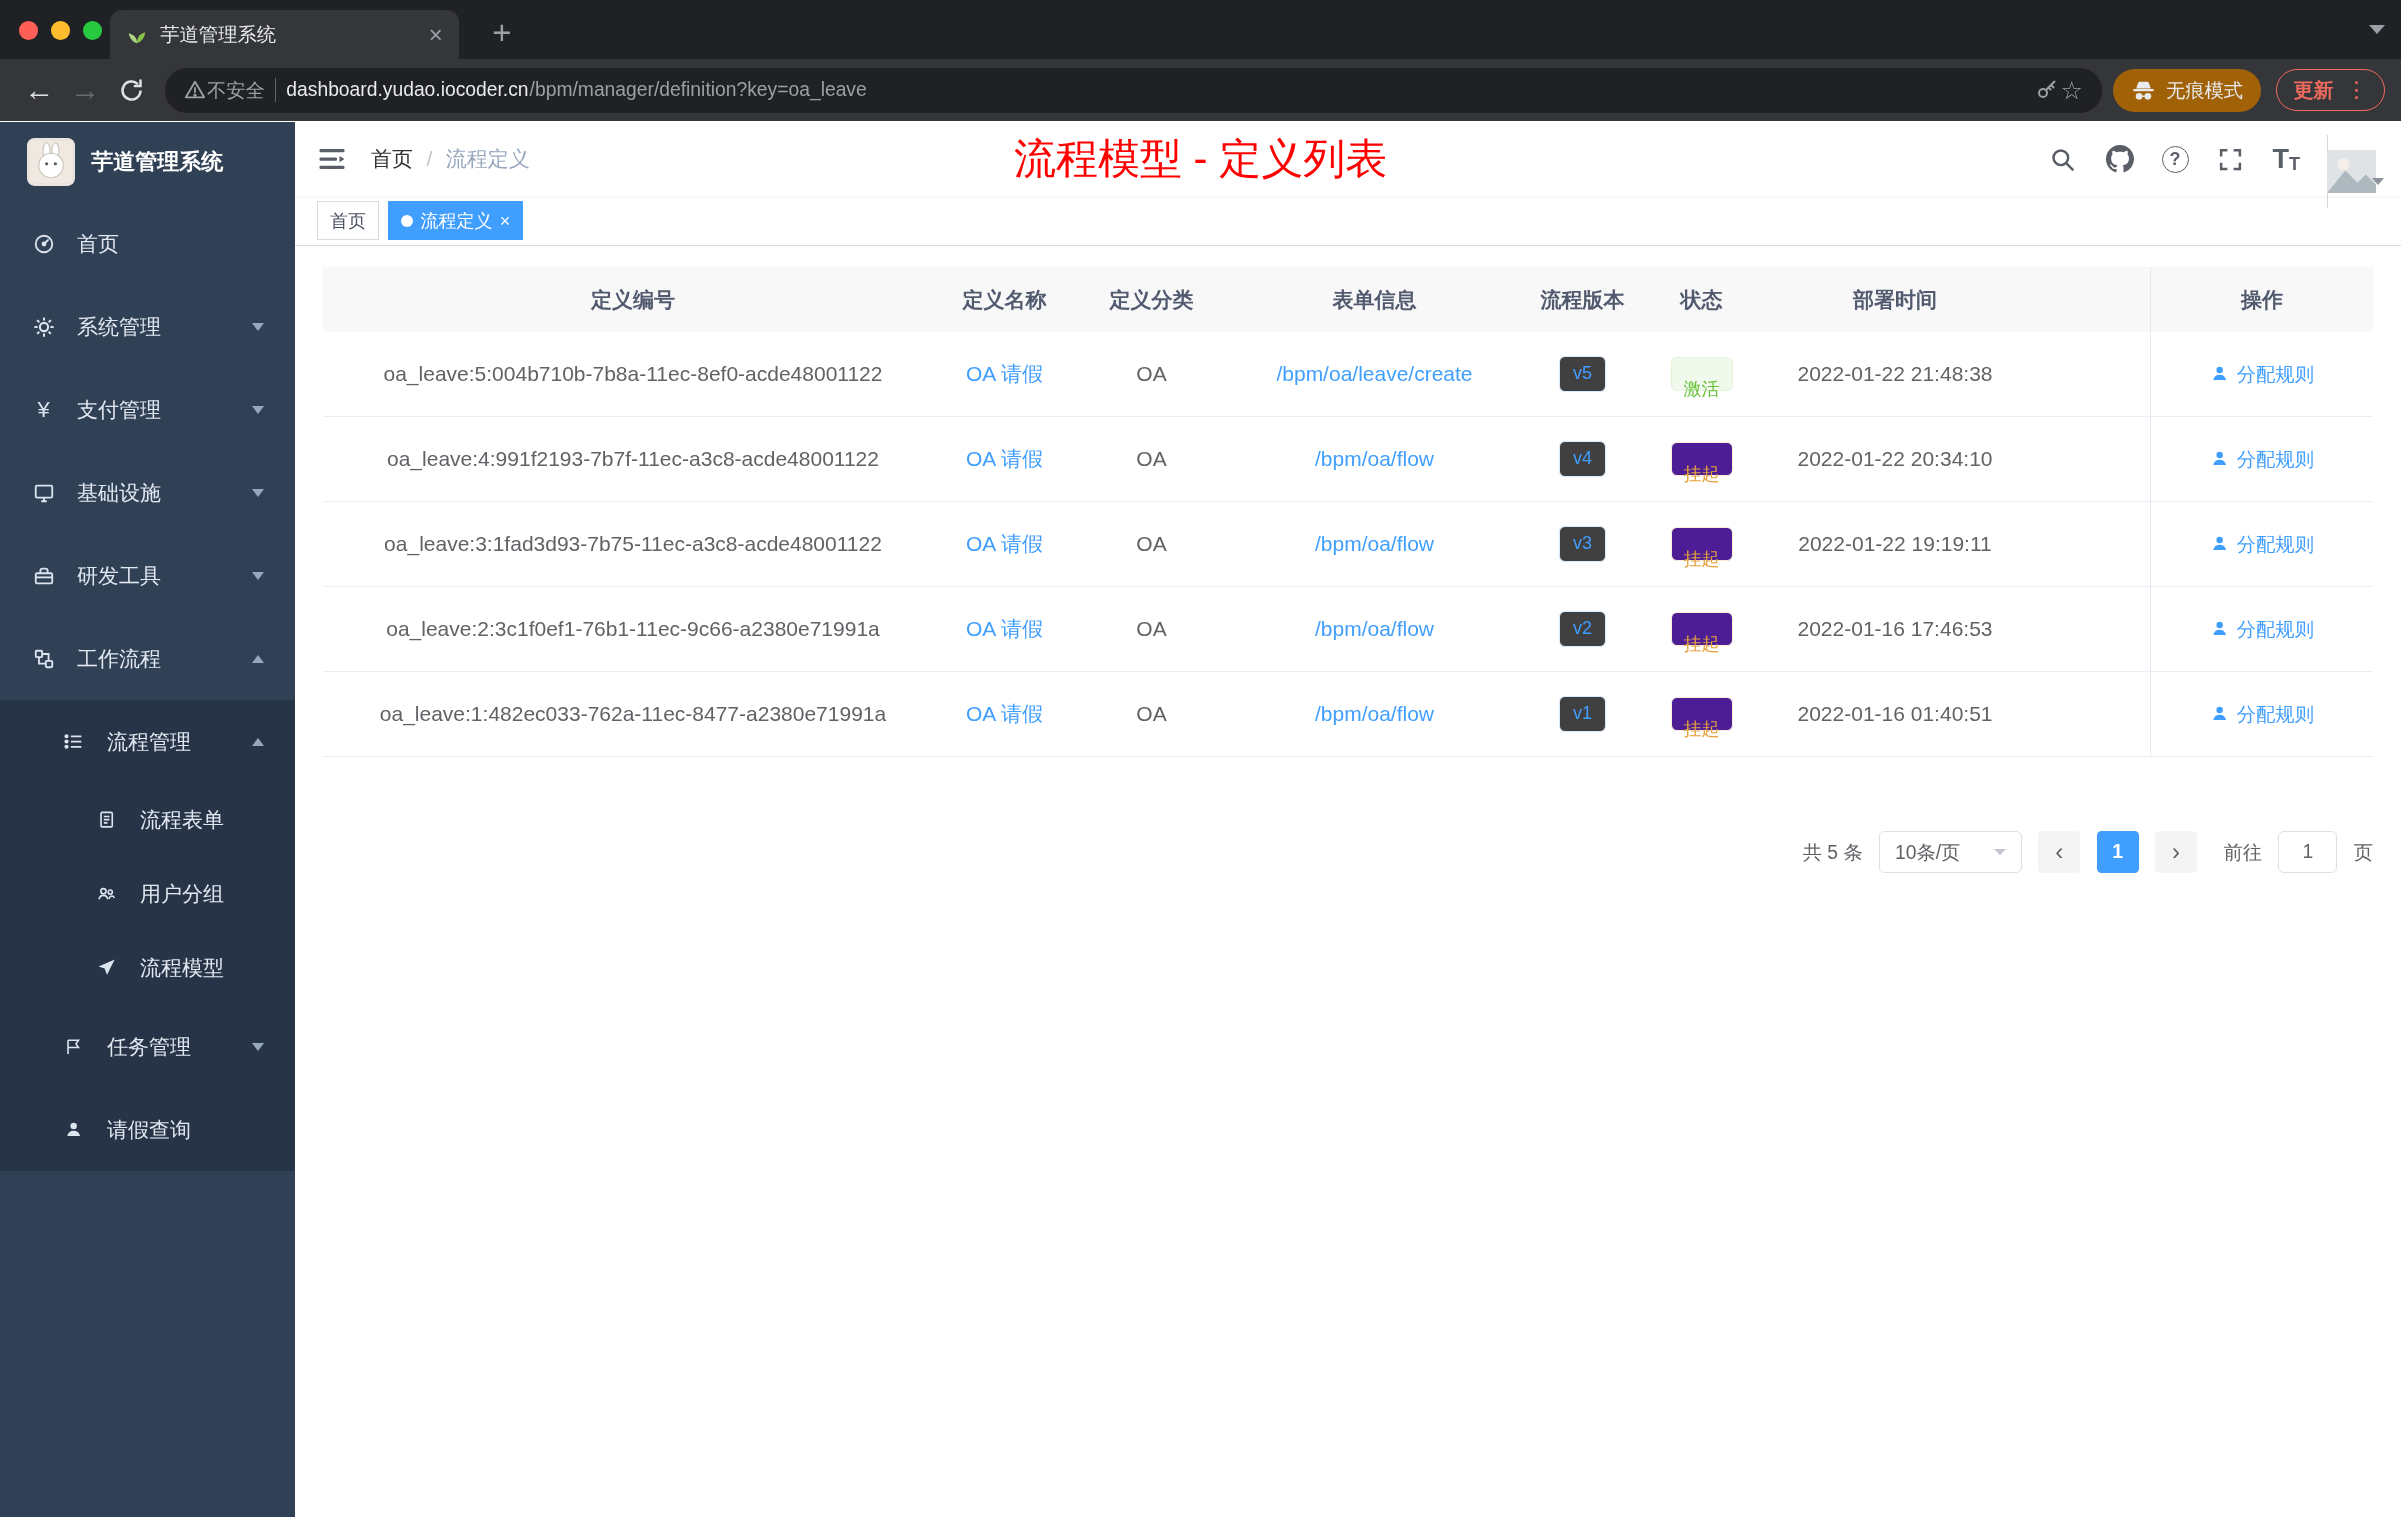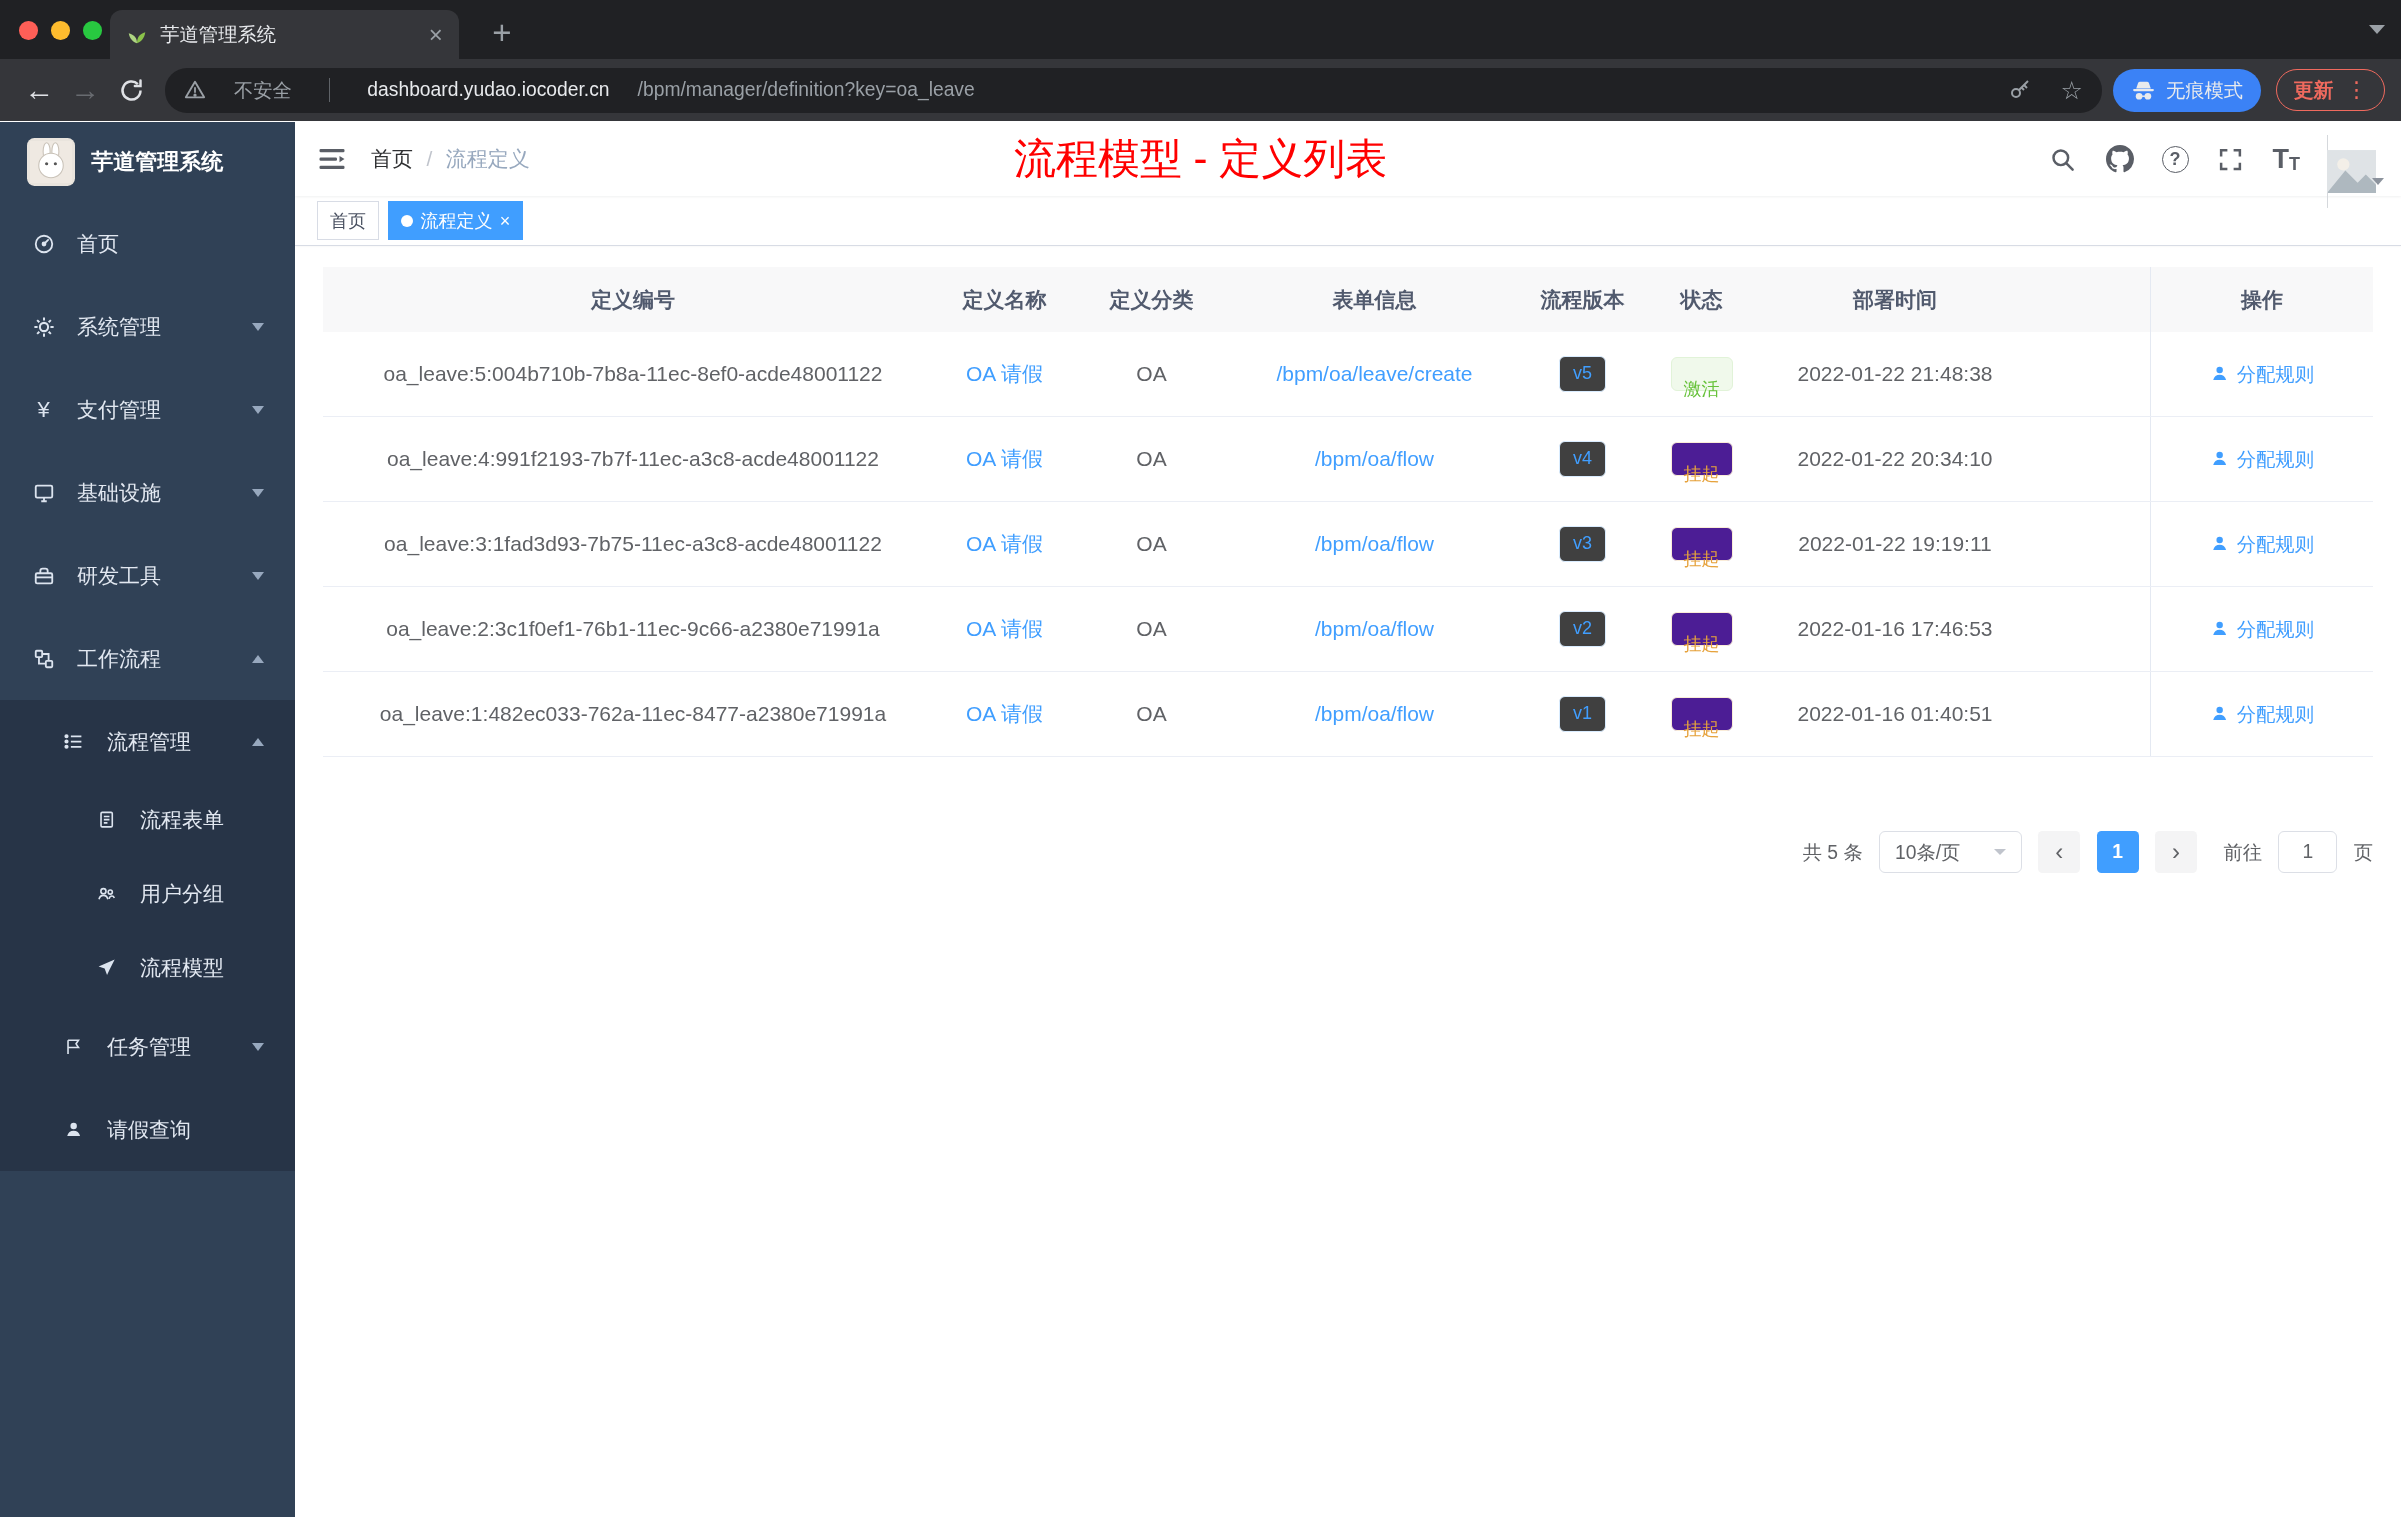--- a/index.html
+++ b/index.html
@@ -22,28 +22,28 @@
   .strip-caret { position:absolute; right:16.3px; top:25px; width:0; height:0;
                  border-left:8.2px solid transparent; border-right:8.2px solid transparent;
                  border-top:9.7px solid #9aa0a6; }
 
   .toolbar { position:absolute; top:59px; left:0; width:2401px; height:62px; background:#35363a;
              display:flex; align-items:center; padding:0 16.3px; }
   .nav-btn { width:46px; height:46px; border-radius:50%; display:flex; align-items:center;
              justify-content:center; font-size:30px; color:#dfe1e5; flex-shrink:0; }
   .nav-btn.disabled { color:#686b70; }
   .omnibox { flex:1; height:45px; background:#202124; border-radius:22px; margin:0 10.4px;
-             display:flex; align-items:center; padding:0 19.3px; gap:28px; font-size:19.3px; }
+             display:flex; align-items:center; padding:0 19.3px; gap:1px; font-size:19.3px; }
   .sec-label { color:#9aa0a6; }
   .omni-div { width:1.5px; height:24px; background:#5f6368; margin:0 9px; flex-shrink:0; }
   .url-host { color:#e8eaed; white-space:nowrap; }
   .url-path { color:#9aa0a6; white-space:nowrap; }
   .omni-spacer { flex:1; }
   .omni-icon { color:#9aa0a6; font-size:25px; display:flex; align-items:center; }
-  .incog-chip { height:43px; background:#3b82f6; border-radius:21.5px; display:flex; align-items:center;
+  .incog-chip { height:43px; background:#a16207; border-radius:21.5px; display:flex; align-items:center;
                 gap:10.4px; padding:0 18px; color:#e8eaed; font-size:19.3px; margin-right:15px; flex-shrink:0; }
   .update-chip { height:42px; border:1.5px solid #f06a5e; border-radius:21px; display:flex; align-items:center;
                  gap:12px; padding:0 16.3px; color:#f06a5e; font-size:20px; font-weight:bold; flex-shrink:0; }
   .update-dots { font-size:22px; font-weight:normal; }
 
   
   #app { position:absolute; top:122px; left:0; width:2401px; height:1396px; display:flex; }
 
   .sidebar { width:295px; flex-shrink:0; background:#304156; color:#e2e8f1; overflow:hidden; }
   .logo-row { height:80px; display:flex; align-items:center; gap:16.3px; padding:0 27px; }

